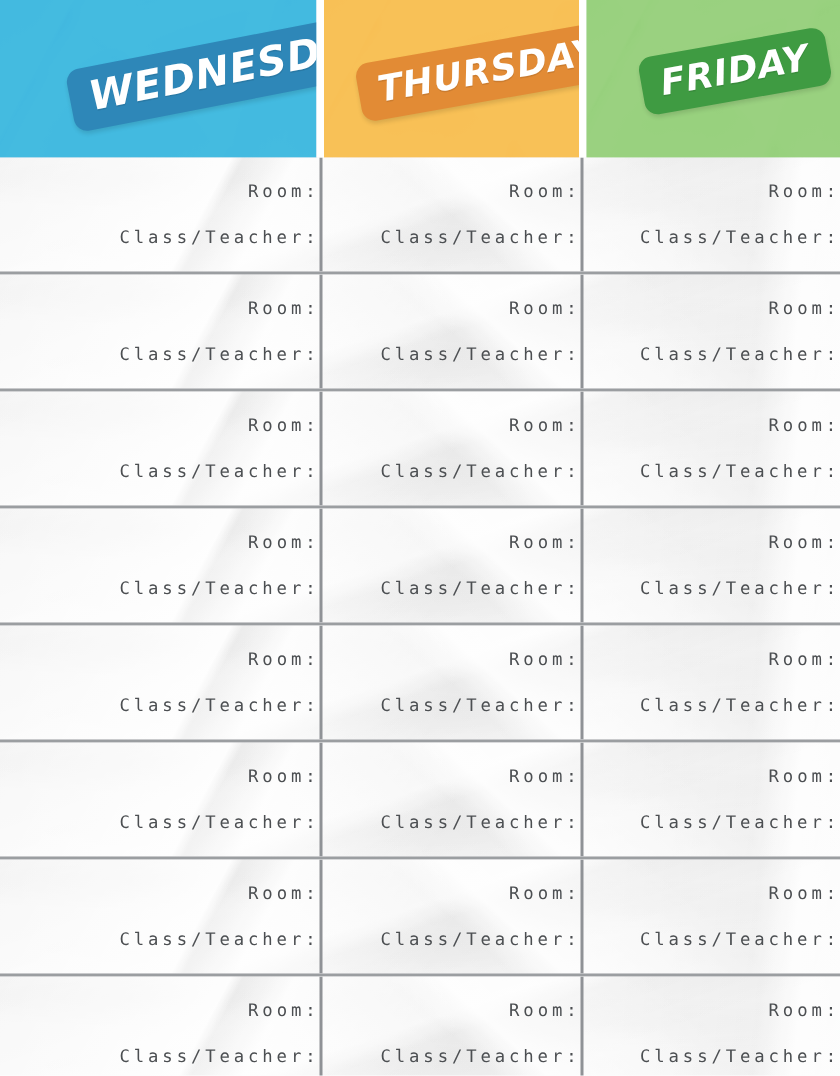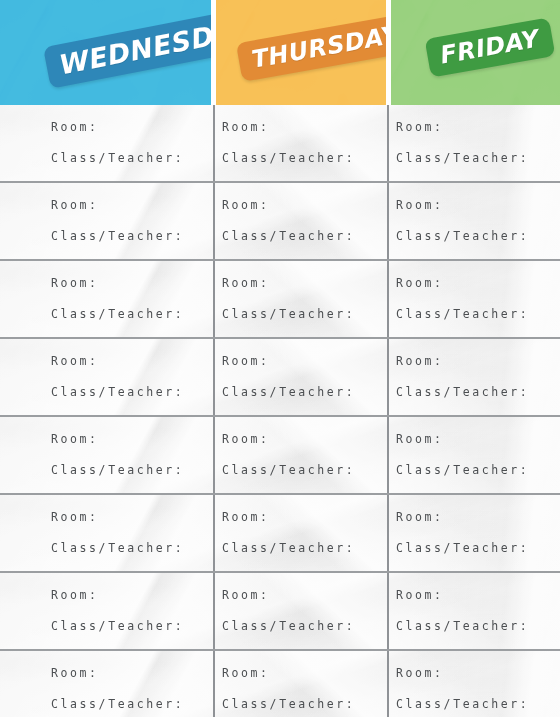--- a/index.html
+++ b/index.html
@@ -129,20 +129,21 @@
   .cell.c1 { width: 213px; padding-left: 51px; }
   .cell.c2 { width: 174px; padding-left: 7px; border-left: 2px solid #8f9296; }
   .cell.c3 { width: 173px; padding-left: 7px; border-left: 2px solid #8f9296; }
 
   .cell .line {
     font-family: "DejaVu Sans Mono", monospace;
     font-size: 11.5px;
     color: #4c4f52;
     letter-spacing: 2.6px;
     line-height: 1;
+    text-align: right;
   }
   .cell .line.room { margin-bottom: 19px; }
 </style>
 </head>
 <body>
 
 <div id="planner">
 
   <div class="header">
 

